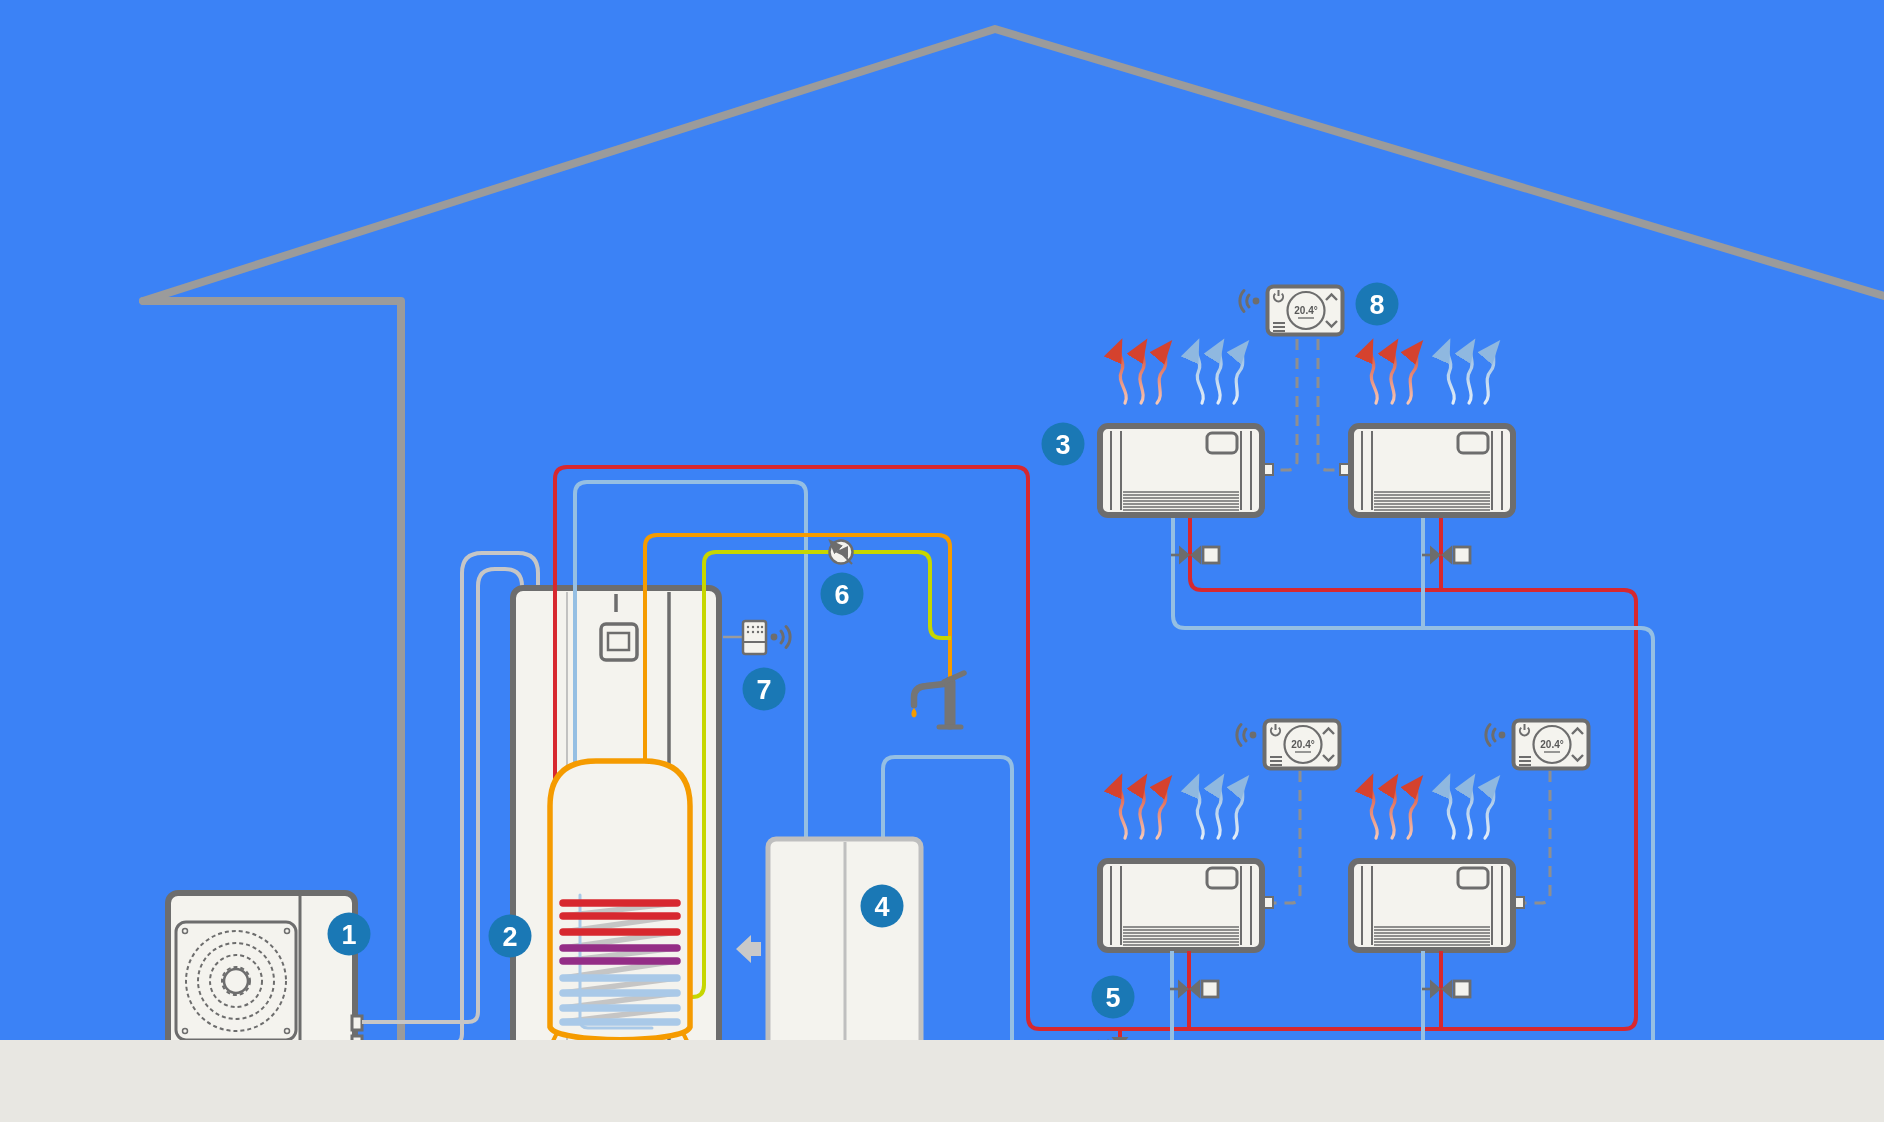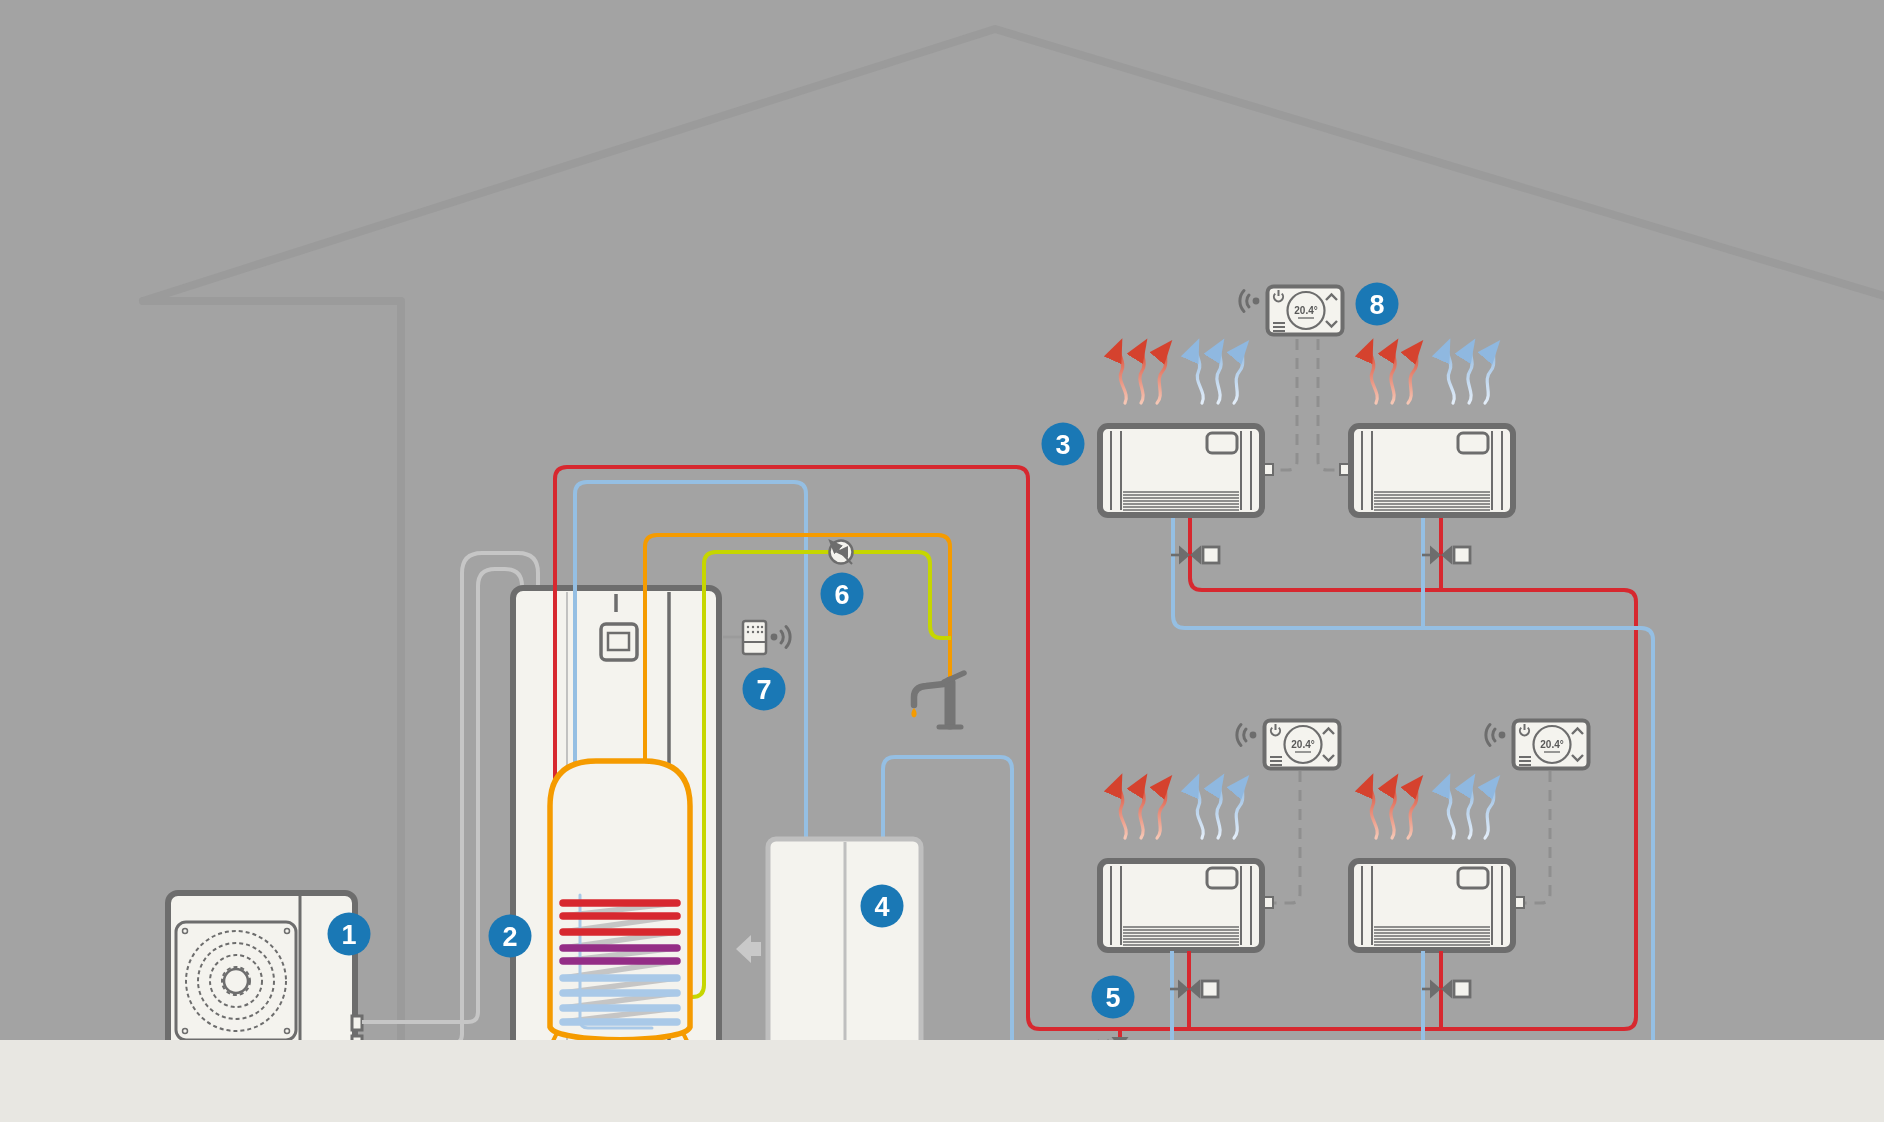--- a/index.html
+++ b/index.html
@@ -1,16 +1,16 @@
 <!DOCTYPE html>
 <html><head>
 <meta charset="utf-8">
 <style>
   html,body{margin:0;padding:0;background:#e8e7e2;}
-  #stage{position:relative;width:1884px;height:1040px;background:#a3a3a3;overflow:hidden;
+  #stage{position:relative;width:1884px;height:1040px;background:#3b82f6;overflow:hidden;
          font-family:"Liberation Sans", sans-serif;}
   svg{display:block}
   text{font-family:"Liberation Sans", sans-serif;}
   .badge-num{font-weight:bold;font-size:27px;fill:#ffffff;}
   .temp{font-weight:bold;font-size:10px;fill:#585858;}
 </style>
 </head>
 <body>
 
 <div id="stage">

